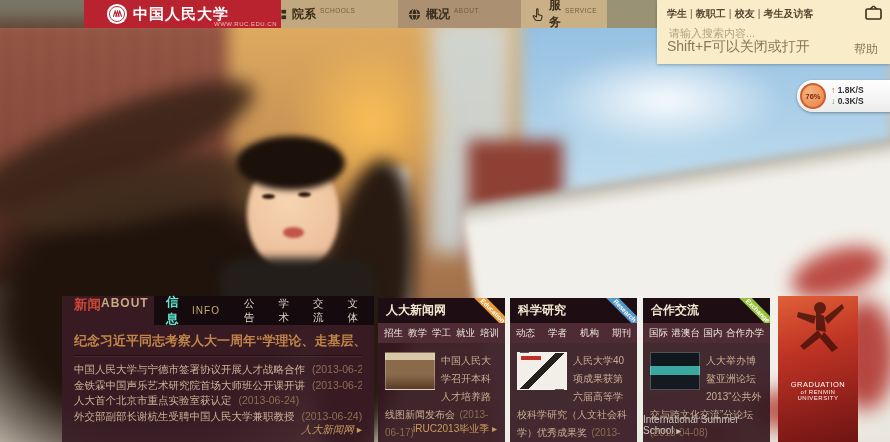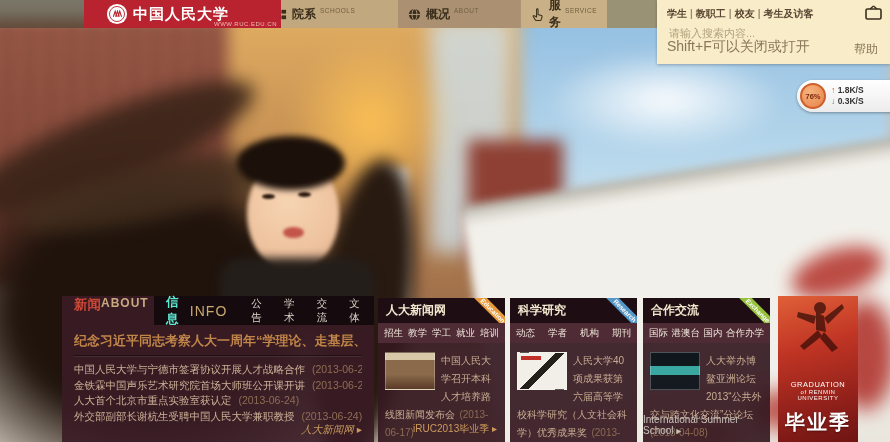--- a/index.html
+++ b/index.html
@@ -71,21 +71,21 @@
   .up{color:#e05a1a;} .down{color:#3a9a30;}
 
   
   .news{left:62px;top:296px;width:312px;height:146px;background:rgba(58,28,37,.9);z-index:5;}
   .news-head{display:flex;height:29px;}
   .nh-left{width:92px;display:flex;padding-left:12px;box-sizing:border-box;cursor:pointer;}
   .nh-zh{color:#cb4837;font-weight:bold;font-size:13.5px;}
   .nh-en{color:#c9a97f;font-weight:bold;font-size:12px;letter-spacing:1px;}
   .nh-right{flex:1;background:#150a0e;display:flex;align-items:center;padding-left:12px;}
   .info-zh{color:#5eead4;font-weight:bold;font-size:12.5px;cursor:pointer;}
-  .info-en{color:#c9a96e;font-size:14px;letter-spacing:1px;margin-left:4px;margin-right:16px;cursor:pointer;}
+  .info-en{color:#c9a96e;font-size:10px;letter-spacing:1px;margin-left:4px;margin-right:16px;cursor:pointer;}
   .info-it{color:#ddd4c8;font-size:10.5px;margin:0 8px;cursor:pointer;}
   .headline{margin:7px 12px 5px;font-size:13px;font-weight:bold;color:#c08548;white-space:nowrap;overflow:hidden;cursor:pointer;}
   .ndiv{margin:0 12px;border-top:1px solid rgba(0,0,0,.4);border-bottom:1px solid rgba(255,255,255,.08);}
   .nrows{margin:5px 12px 0;}
   .nrow{font-size:10.5px;line-height:15.5px;white-space:nowrap;overflow:hidden;cursor:pointer;}
   .nt{color:#cdb197;} .nd{color:#8f6d54;margin-left:4px;}
   .nmore{position:absolute;right:12px;bottom:5px;font-size:10.5px;font-style:italic;color:#c79a5e;cursor:pointer;}
 
   .col{top:298px;width:127px;height:144px;background:rgba(52,24,31,.92);z-index:5;}
   .c1{left:378px;} .c2{left:510px;} .c3{left:643px;}
@@ -325,16 +325,15 @@
       <path d="M38 24 L56 10 L58 14 L42 30 Z" fill="#3a0d08"></path>
       <path d="M30 22 L12 18 L11 23 L28 30 Z" fill="#3a0d08"></path>
       <path d="M32 36 L14 52 L18 56 L36 42 Z" fill="#3a0d08"></path>
       <path d="M38 38 L52 54 L46 58 L34 44 Z" fill="#3a0d08"></path>
     </svg>
     <div class="grad-lines">
       <div class="gl1">GRADUATION</div>
       <div class="gl2">of RENMIN</div>
       <div class="gl3">UNIVERSITY</div>
     </div>
-    <div class="big-zh">毕业季</div>
   </div>
 
 </div>
 
 </body></html>

